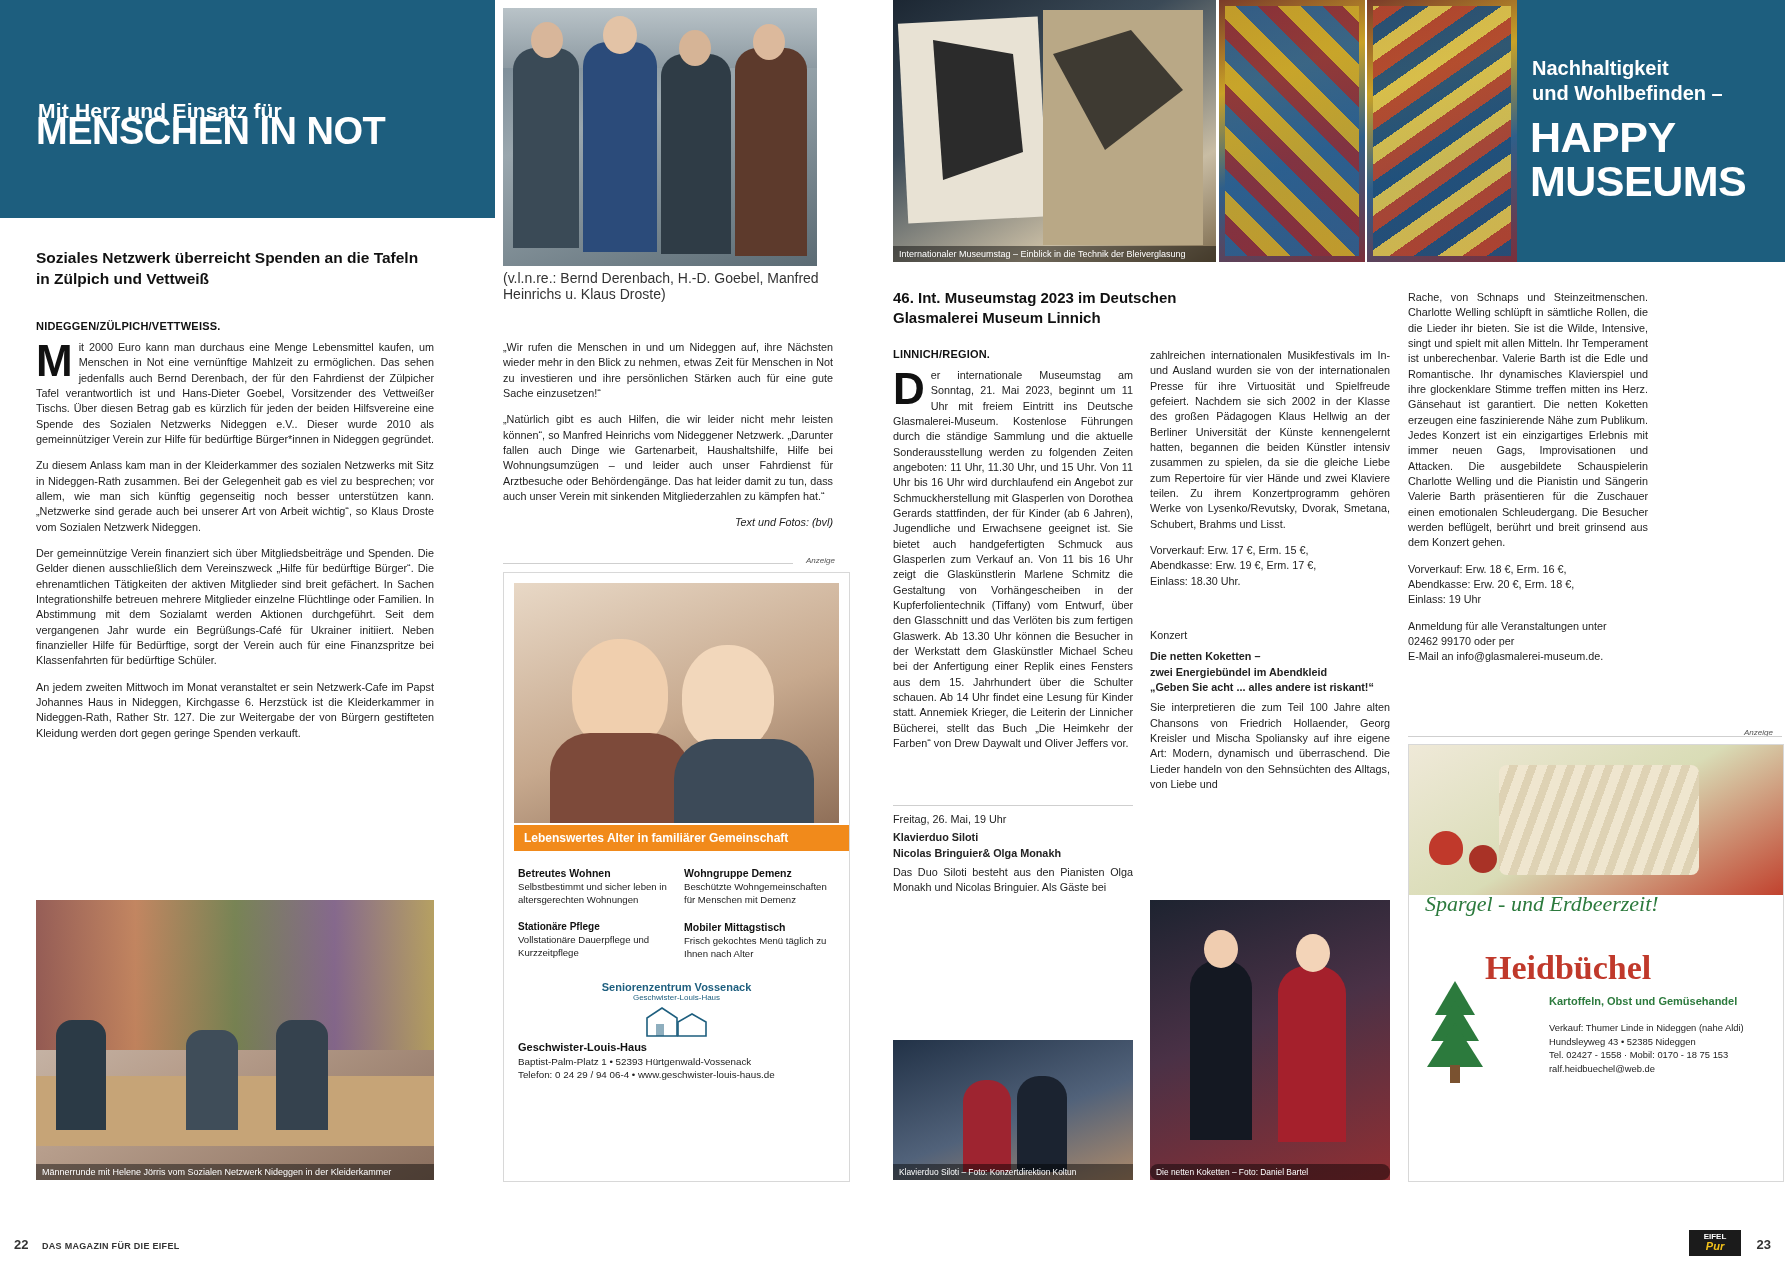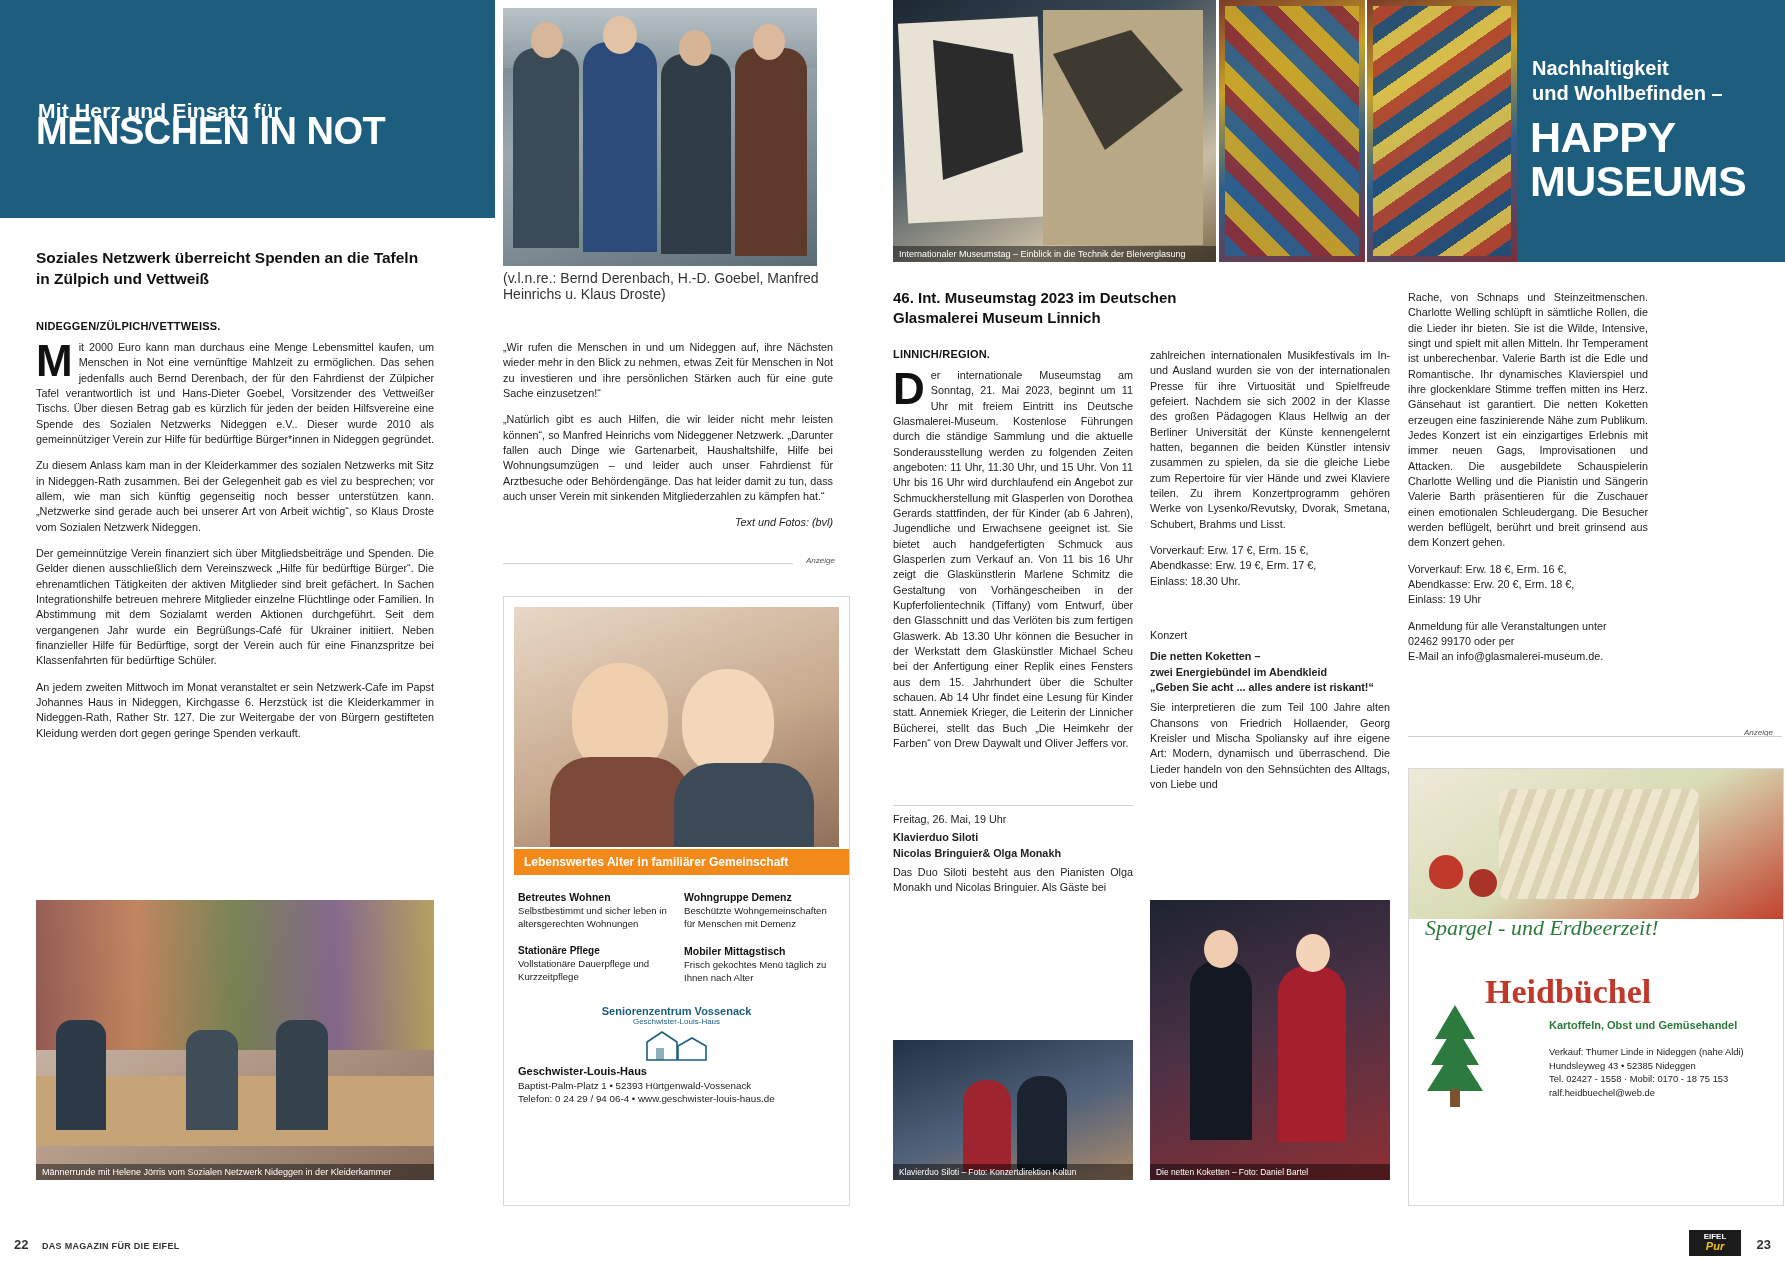--- a/index.html
+++ b/index.html
@@ -53,21 +53,21 @@
   .photo .cap{
     position:absolute;left:0;bottom:0;right:0;
     color:#fff;font-size:9px;padding:3px 6px;background:rgba(0,0,0,.45);
   }
   .cap-below{
     position:absolute;font-size:14px;color:#333;
   }
 
   
   .ad-label{position:absolute;font-size:8px;color:#555;font-style:italic;}
-  .adbox{position:absolute;border:1px solid #d8d8d8;background:#fff;margin-top:24px;}
+  .adbox{position:absolute;border:1px solid #d8d8d8;background:#fff;}
   .ad-orange-bar{
     position:absolute;background:#f18a1b;color:#fff;font-weight:bold;
     font-size:12px;display:flex;align-items:center;padding-left:10px;
   }
 
   .footer-left{position:absolute;left:0;bottom:0;width:892px;height:36px;}
   .pageno{
     position:absolute;left:14px;bottom:10px;font-size:13px;font-weight:bold;color:#333;
   }
   .foot-txt{position:absolute;left:42px;bottom:11px;font-size:9px;font-weight:bold;color:#333;letter-spacing:.3px;}
@@ -286,21 +286,21 @@
       <div style="position:absolute;left:124px;top:36px;width:50px;height:96px;background:#1b2330;border-radius:22px 22px 0 0;"></div>
       <div class="cap" style="font-size:8.4px;">Klavierduo Siloti – Foto: Konzertdirektion Koltun</div>
     </div>
 
     <div class="photo img-f" style="left:258px;top:900px;width:240px;height:280px;">
       <div style="position:absolute;inset:0;background:linear-gradient(160deg,#1d2330,#4a3146 45%,#8f2f33);"></div>
       <div style="position:absolute;left:40px;top:60px;width:62px;height:180px;background:#141822;border-radius:28px 28px 0 0;"></div>
       <div style="position:absolute;left:128px;top:66px;width:68px;height:176px;background:#a5202c;border-radius:28px 28px 0 0;"></div>
       <div style="position:absolute;left:54px;top:30px;width:34px;height:38px;background:#f0cdb0;border-radius:50%;"></div>
       <div style="position:absolute;left:146px;top:34px;width:34px;height:38px;background:#f3d4b8;border-radius:50%;"></div>
-      <div class="cap" style="font-size:8.4px;">Die netten Koketten – Foto: Daniel Bartel</div>
+      <div class="cap" style="font-size:8.4px;border-radius:8px;">Die netten Koketten – Foto: Daniel Bartel</div>
     </div>
 
     <div class="ad-label" style="left:852px;top:728px;">Anzeige</div>
     <div class="divider" style="left:516px;top:736px;width:374px;"></div>
 
     <div class="adbox" style="left:516px;top:744px;width:374px;height:436px;">
       <div class="photo img-g" style="left:0;top:0;width:374px;height:150px;">
         <div style="position:absolute;inset:0;background:linear-gradient(150deg,#efe9d8,#d9dcb6 50%,#c1422e);"></div>
         <div style="position:absolute;left:90px;top:20px;width:200px;height:110px;background:repeating-linear-gradient(110deg,#efe6cf 0 10px,#ded2b4 10px 18px);border-radius:8px;"></div>
         <div style="position:absolute;left:20px;top:86px;width:34px;height:34px;background:#c0392b;border-radius:50% 50% 45% 45%;"></div>

